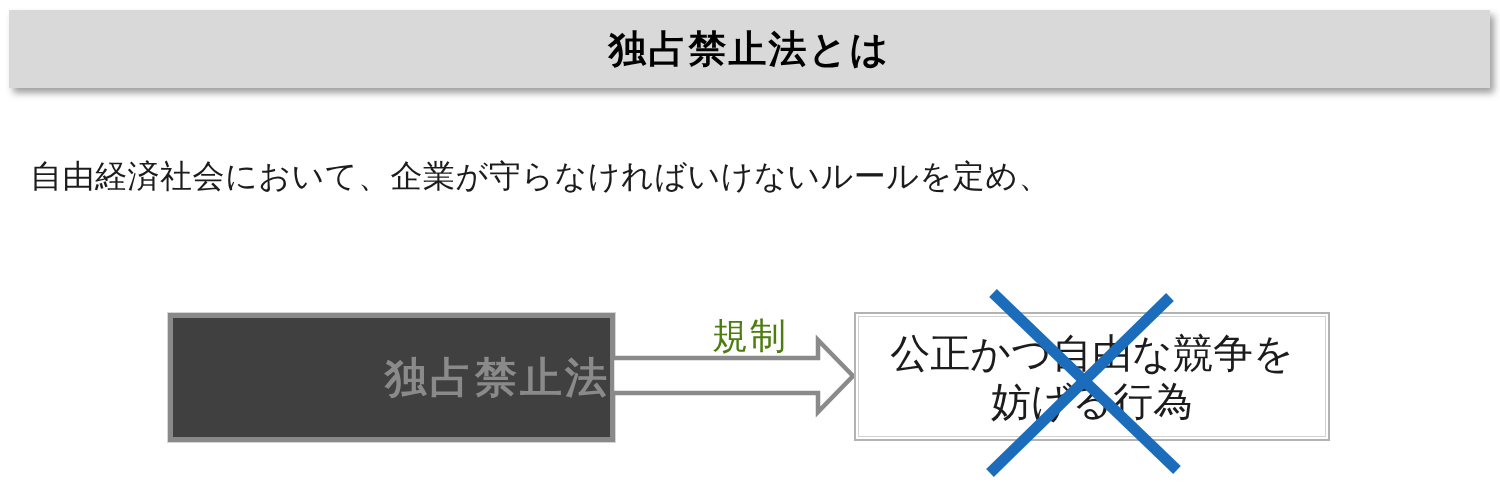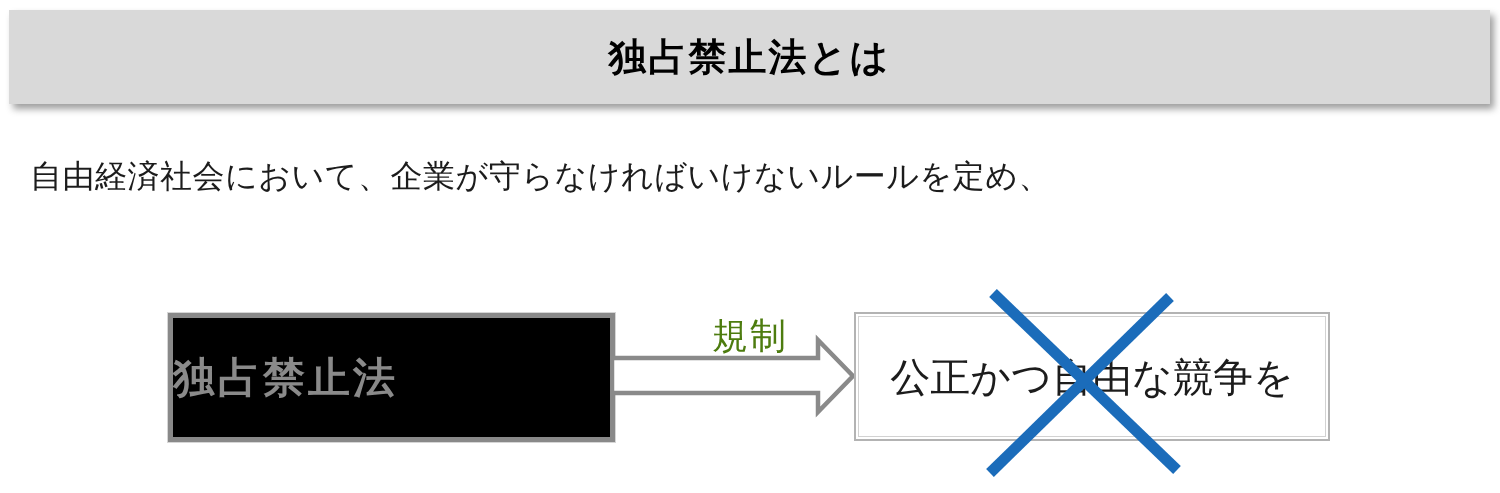--- a/index.html
+++ b/index.html
@@ -7,21 +7,21 @@
     width: 1500px; height: 493px;
     background: #ffffff;
     font-family: "Liberation Sans", "DejaVu Sans", sans-serif;
     overflow: hidden;
     position: relative;
   }
   .stage { position: absolute; left: 0; top: 0; width: 1500px; height: 493px; }
 
   .title-bar {
     position: absolute; left: 9px; top: 10px;
-    width: 1481px; height: 94px;
+    width: 1481px; height: 78px;
     background: #d9d9d9;
     box-shadow: 4px 5px 7px rgba(0,0,0,0.38);
     display: flex; align-items: center; justify-content: center; font-family: Liberation Serif, serif;
   }
   .title-text {
     font-size: 38px; font-weight: bold; color: #000000;
     letter-spacing: 2px;
   }
 
   .body-line {
@@ -30,24 +30,24 @@
     white-space: nowrap; letter-spacing: 0.5px;
     line-height: 40px;
   }
   .line1 { top: 156px; }
   .line2 { top: 212px; }
   .bold-part { font-weight: bold; }
 
   .law-box {
     position: absolute; left: 168px; top: 313px;
     width: 447px; height: 129px;
-    background: #000000;
+    background: #404040;
     border: 5px solid #898989;
     box-shadow: 0 0 0 1px #d6d6d6;
-    display: flex; align-items: center; justify-content: flex-start;
+    display: flex; align-items: center; justify-content: flex-end;
   }
   .law-box-label {
     font-size: 42px; font-weight: bold; color: #8a8a8a;
     letter-spacing: 3px;
   }
 
   .arrow-svg { position: absolute; left: 610px; top: 330px; width: 250px; height: 95px; }
 
   .arrow-label {
     position: absolute; left: 660px; top: 312px; width: 180px;
@@ -86,20 +86,21 @@
   </div>
 
   <svg class="arrow-svg" viewBox="0 0 250 95">
     <polygon points="2,28 208,28 208,10 243,46 208,82 208,63 2,63" fill="#ffffff" stroke-width="4.5" stroke="#8a8a8a"></polygon>
   </svg>
 
   <div class="arrow-label">規制</div>
 
   <div class="conduct-box">
     <span class="conduct-line">公正かつ自由な競争を</span>
+    <span class="conduct-line">妨げる行為</span>
   </div>
 
   <svg class="cross-svg" viewBox="0 0 210 196">
     <line x1="13" y1="8" x2="197" y2="185" stroke-width="11" stroke-linecap="butt" stroke="#1b6cba"></line>
     <line x1="190" y1="12" x2="10" y2="188" stroke-width="11" stroke-linecap="butt" stroke="#1b6cba"></line>
   </svg>
 
 </div>
 
 </body></html>

